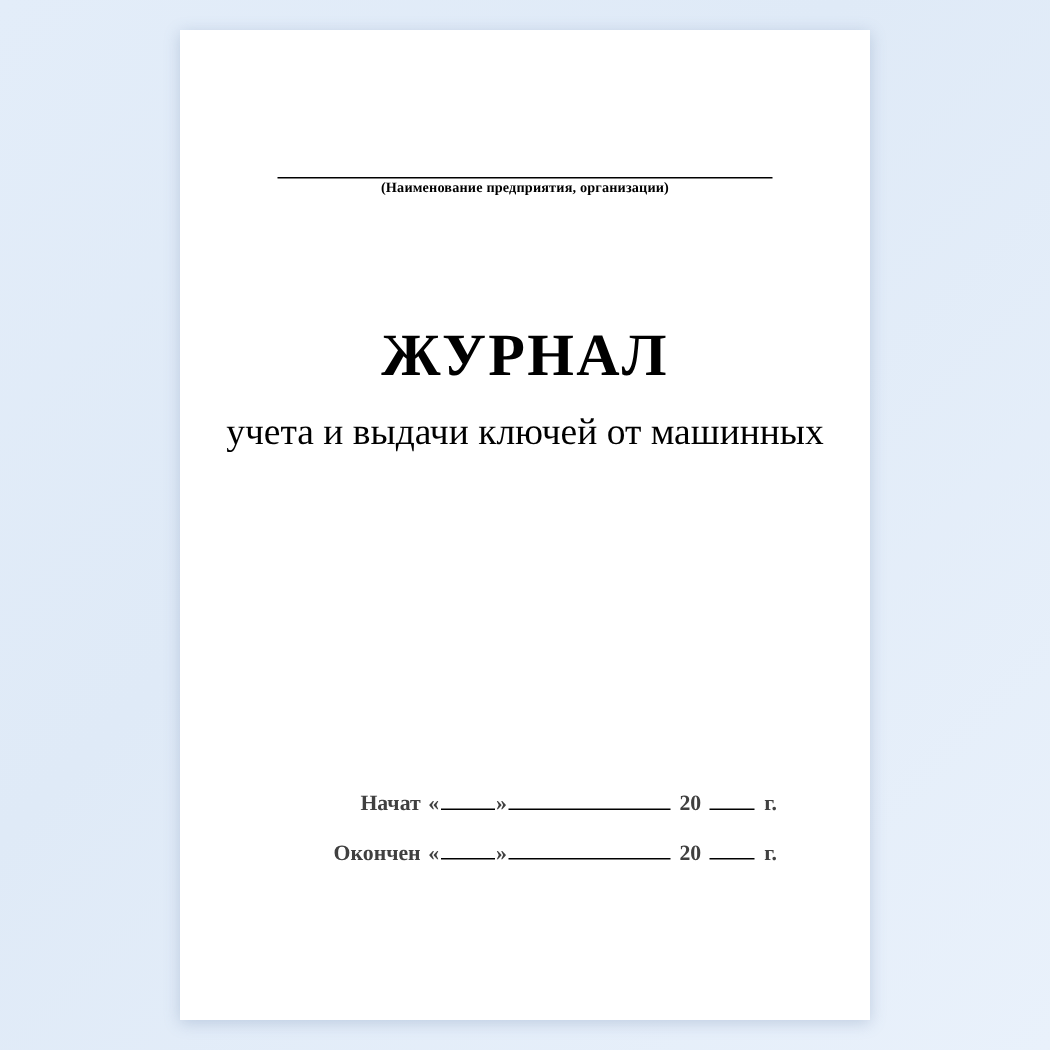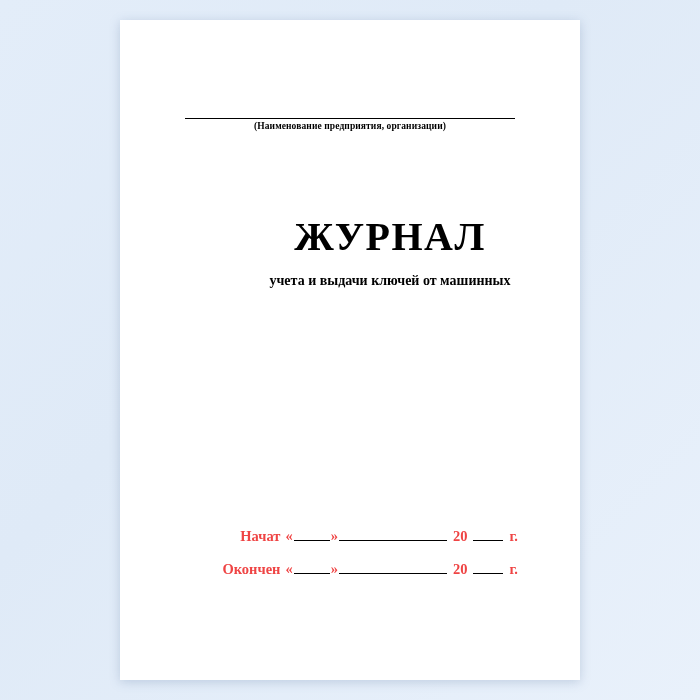--- a/index.html
+++ b/index.html
@@ -48,41 +48,40 @@
     letter-spacing: 0.1px;
     color: #000;
   }
   .title-block {
     position: absolute;
     left: 0;
     top: 196px;
     width: 460px;
     text-align: center;
     color: #000;
-    padding-left: 40px;
   }
   .title-main {
     font-size: 40px;
     font-weight: bold;
     letter-spacing: 1.5px;
     line-height: 1.05;
   }
   .title-sub {
     margin-top: 14px;
-    font-size: 14px;
-    font-weight: bold;
+    font-size: 25px;
+    font-weight: normal;
     line-height: 1.32;
     padding: 0 16px;
   }
   .dates-block {
     position: absolute;
     left: 0;
     top: 508px;
     width: 432px;
-    color: #ef4444;
+    color: #404040;
   }
   .date-row {
     display: flex;
     justify-content: flex-end;
     align-items: baseline;
     padding-right: 34px;
     font-size: 14.5px;
     font-weight: bold;
     margin-bottom: 16px;
     white-space: nowrap;

